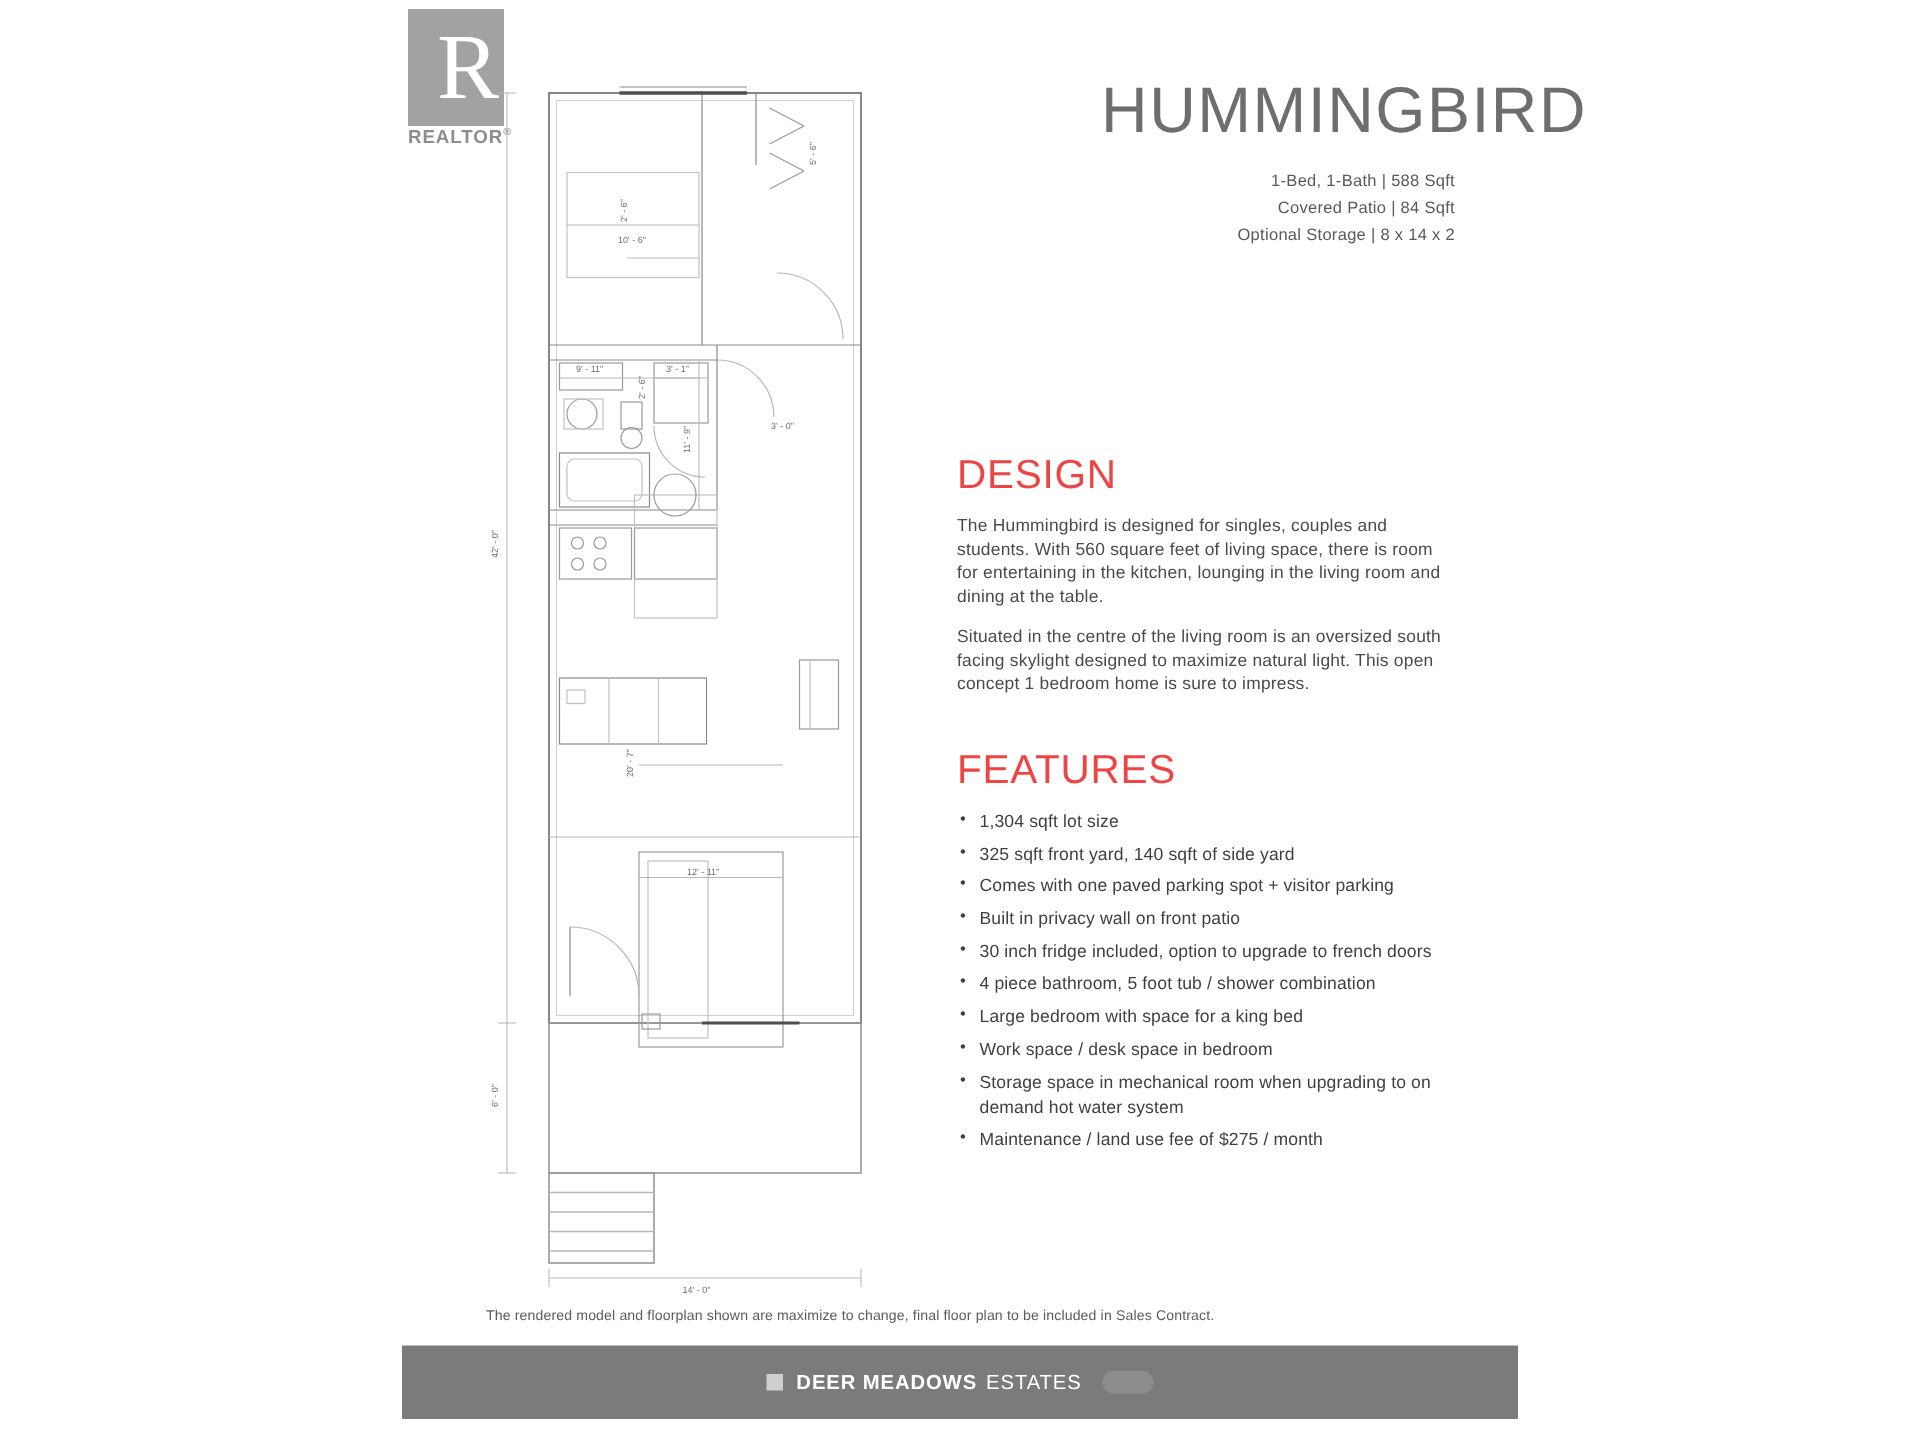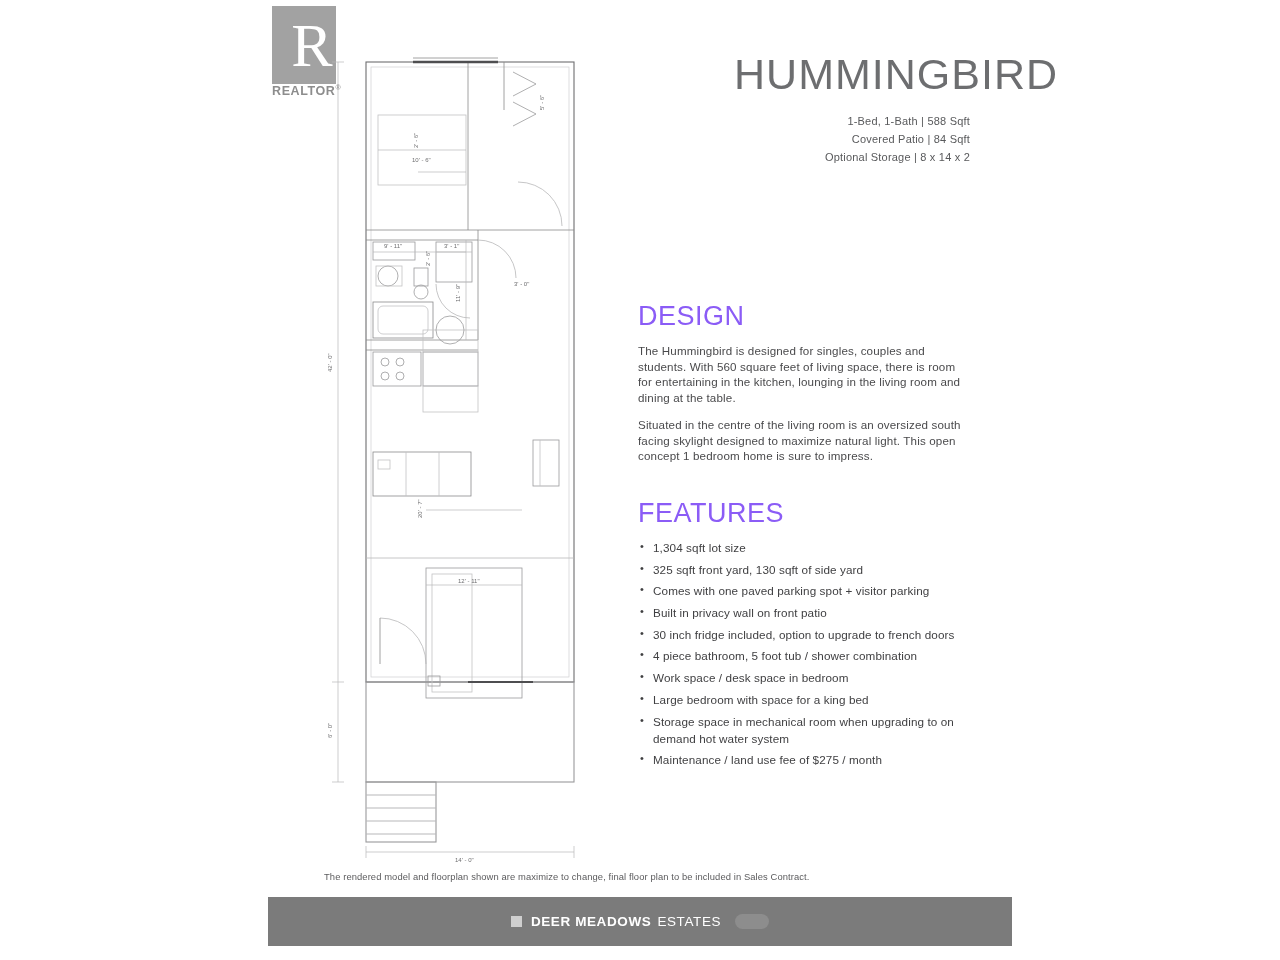--- a/index.html
+++ b/index.html
@@ -72,21 +72,21 @@
     text-align: right;
     width: 332px;
     color: #58595b;
     font-size: 11px;
     line-height: 1.62;
     letter-spacing: 0.2px;
   }
 
   .section-head {
     font-size: 27px;
-    color: #8b5cf6;
+    color: #ef4444;
     letter-spacing: 0.5px;
     font-weight: normal;
     margin: 0 0 10px 0;
   }
   #design-block { margin-top: 134px; }
   .body-text {
     font-size: 11.6px;
     color: #4a4a4c;
     line-height: 1.34;
     width: 330px;
@@ -305,27 +305,27 @@
     <div id="design-block">
       <h2 class="section-head">DESIGN</h2>
       <p class="body-text">The Hummingbird is designed for singles, couples and students. With 560 square feet of living space, there is room for entertaining in the kitchen, lounging in the living room and dining at the table.</p>
       <p class="body-text">Situated in the centre of the living room is an oversized south facing skylight designed to maximize natural light. This open concept 1 bedroom home is sure to impress.</p>
     </div>
 
     <div id="features-block">
       <h2 class="section-head">FEATURES</h2>
       <ul class="features">
         <li>1,304 sqft lot size</li>
-        <li>325 sqft front yard, 130 sqft of side yard</li>
+        <li>325 sqft front yard, 140 sqft of side yard</li>
         <li>Comes with one paved parking spot + visitor parking</li>
         <li>Built in privacy wall on front patio</li>
         <li>30 inch fridge included, option to upgrade to french doors</li>
         <li>4 piece bathroom, 5 foot tub / shower combination</li>
+        <li>Large bedroom with space for a king bed</li>
         <li>Work space / desk space in bedroom</li>
-        <li>Large bedroom with space for a king bed</li>
         <li>Storage space in mechanical room when upgrading to on demand hot water system</li>
         <li>Maintenance / land use fee of $275 / month</li>
       </ul>
     </div>
   </div>
 
   <div class="disclaimer">The rendered model and floorplan shown are maximize to change, final floor plan to be included in Sales Contract.</div>
 
   <div class="footer">
     <div class="footer-inner">

